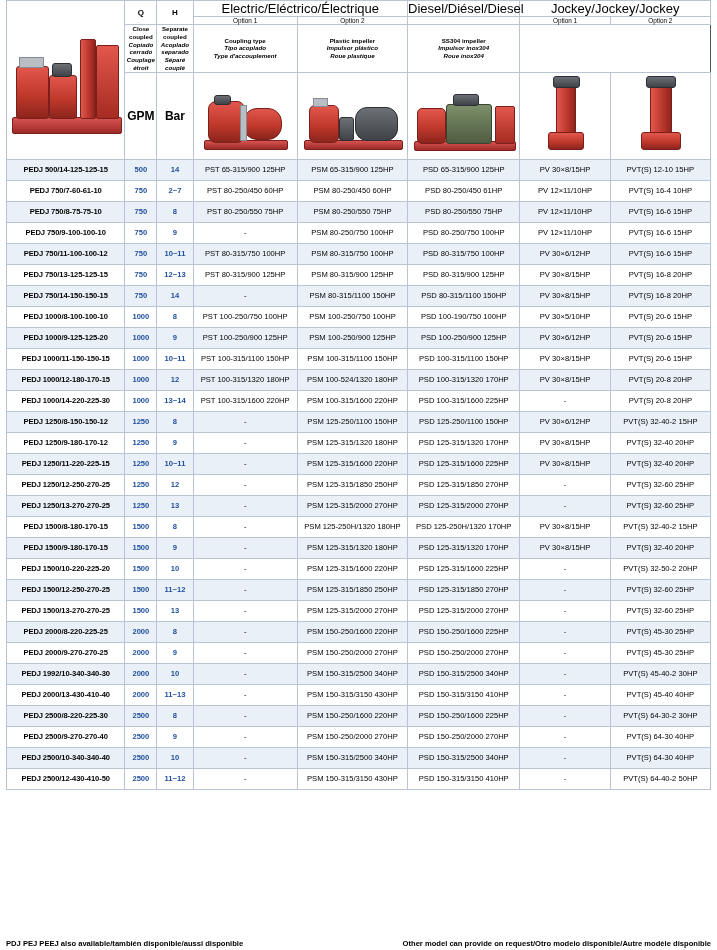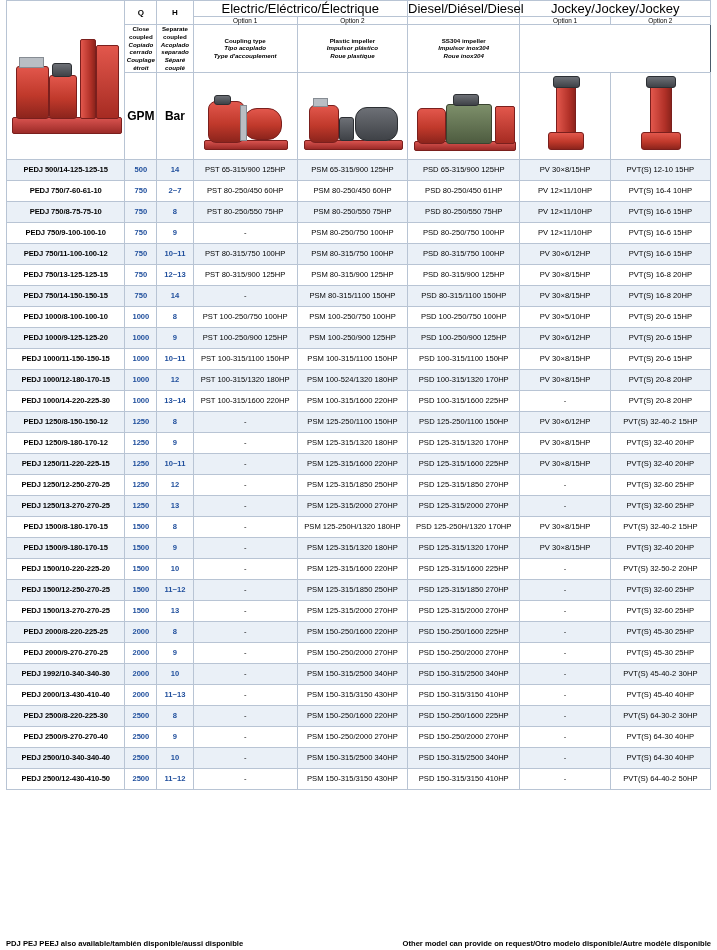--- a/index.html
+++ b/index.html
@@ -354,21 +354,21 @@
           <td class="cell">PSD 80-315/1100 150HP</td>
           <td class="cell">PV 30×8/15HP</td>
           <td class="cell">PVT(S) 16-8 20HP</td>
         </tr>
         <tr class="datarow">
           <td class="model">PEDJ 1000/8-100-100-10</td>
           <td class="qval">1000</td>
           <td class="hval">8</td>
           <td class="cell">PST 100-250/750 100HP</td>
           <td class="cell">PSM 100-250/750 100HP</td>
-          <td class="cell">PSD 100-250/750 100HP</td>
+          <td class="cell">PSD 100-190/750 100HP</td>
           <td class="cell">PV 30×5/10HP</td>
           <td class="cell">PVT(S) 20-6 15HP</td>
         </tr>
         <tr class="datarow alt">
           <td class="model">PEDJ 1000/9-125-125-20</td>
           <td class="qval">1000</td>
           <td class="hval">9</td>
           <td class="cell">PST 100-250/900 125HP</td>
           <td class="cell">PSM 100-250/900 125HP</td>
           <td class="cell">PSD 100-250/900 125HP</td>

